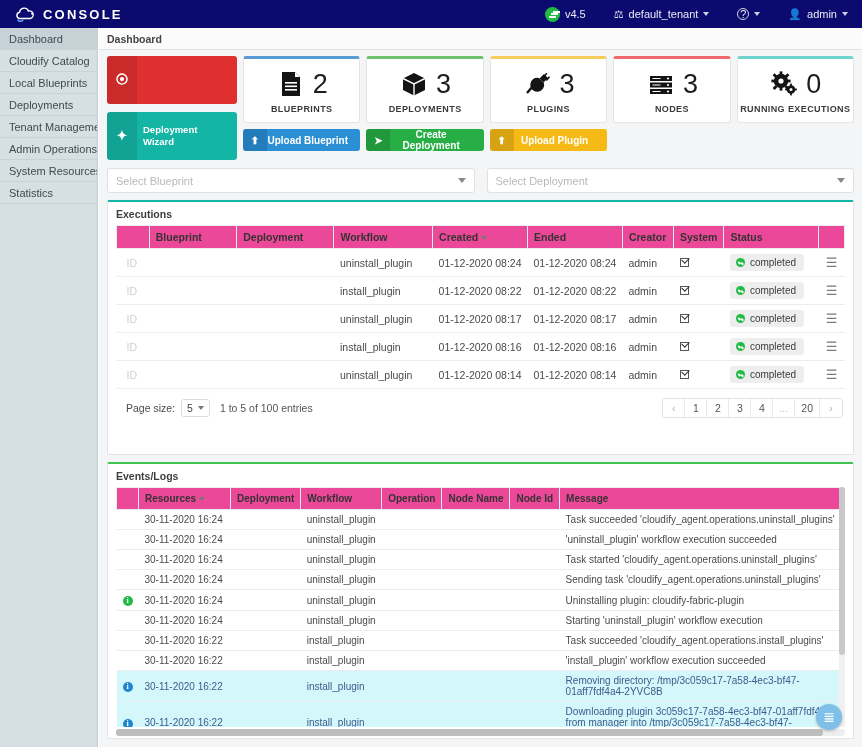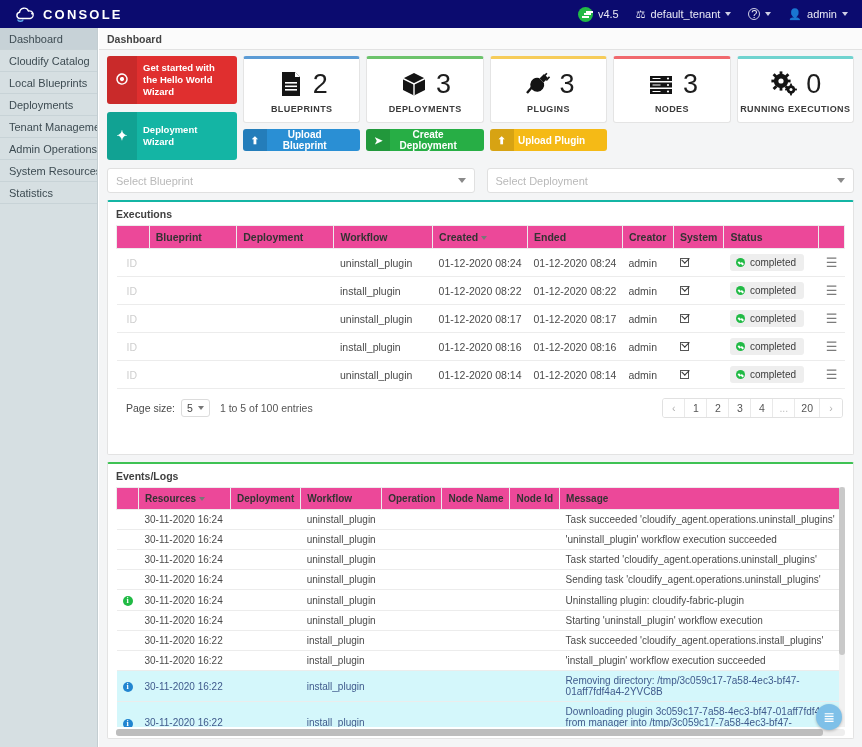--- a/index.html
+++ b/index.html
@@ -21,21 +21,21 @@
     display: flex; align-items: center;
     color: #ffffff;
   }
   .brand { display: flex; align-items: center; padding-left: 14px; gap: 7px; }
   .brand-logo { width: 22px; height: 16px; position: relative; }
   .brand-text {
     font-size: 13px; font-weight: bold; letter-spacing: 2.2px; color: #ffffff;
   }
   .topbar-right {
     margin-left: auto; display: flex; align-items: center;
-    gap: 17px; padding-right: 14px; font-size: 11px;
+    gap: 28px; padding-right: 14px; font-size: 11px;
   }
   .tb-item { display: flex; align-items: center; gap: 5px; color: #e9e9f5; white-space: nowrap; }
   .ver-dot {
     width: 15px; height: 15px; border-radius: 50%;
     background: #21ba45; display: inline-block; position: relative;
   }
   .ver-dot::after {
     content: ""; position: absolute; left: 4px; top: 9px;
     width: 7px; height: 2px; background: #fff;
     box-shadow: 2px -3px 0 0 #fff, 4px -5px 0 0 #fff;
@@ -113,21 +113,21 @@
   .tile-action {
     height: 22px; border-radius: 3px; color: #fff;
     font-size: 10px; font-weight: bold;
     display: flex; align-items: center;
   }
   .tile-action .aicon {
     width: 24px; flex: 0 0 24px; display: flex; align-items: center;
     justify-content: center; background: rgba(0,0,0,0.12);
     height: 100%; border-radius: 3px 0 0 3px; font-size: 10px;
   }
-  .tile-action .alabel { flex: 1; text-align: center; padding-right: 18px; }
+  .tile-action .alabel { flex: 1; text-align: center; padding-right: 12px; }
   .act-blue { background: #2a8fd4; }
   .act-green { background: #27ae45; }
   .act-yellow { background: #f5ba16; }
   .spacer-action { height: 22px; }
 
   
   .select-row { display: flex; gap: 12px; margin-top: 8px; }
   .sel {
     flex: 1; height: 25px; background: #fff;
     border: 1px solid #e0e0e0; border-radius: 3px;
@@ -312,21 +312,20 @@
 
 <div class="page-head">Dashboard</div>
 
 <div class="main">
 
   <div class="widget-row">
 
     <div class="wizcol">
       <div class="wizbtn wiz-red">
         <span class="wicon">⦿</span>
-        <span class="wlabel">Get started with the Hello World Wizard</span>
       </div>
       <div class="wizbtn wiz-teal">
         <span class="wicon">✦</span>
         <span class="wlabel">Deployment Wizard</span>
       </div>
     </div>
 
     <div class="tilecol">
       <div class="tile" style="border-top-color:#5b9bd5;">
         <div class="tile-main">

